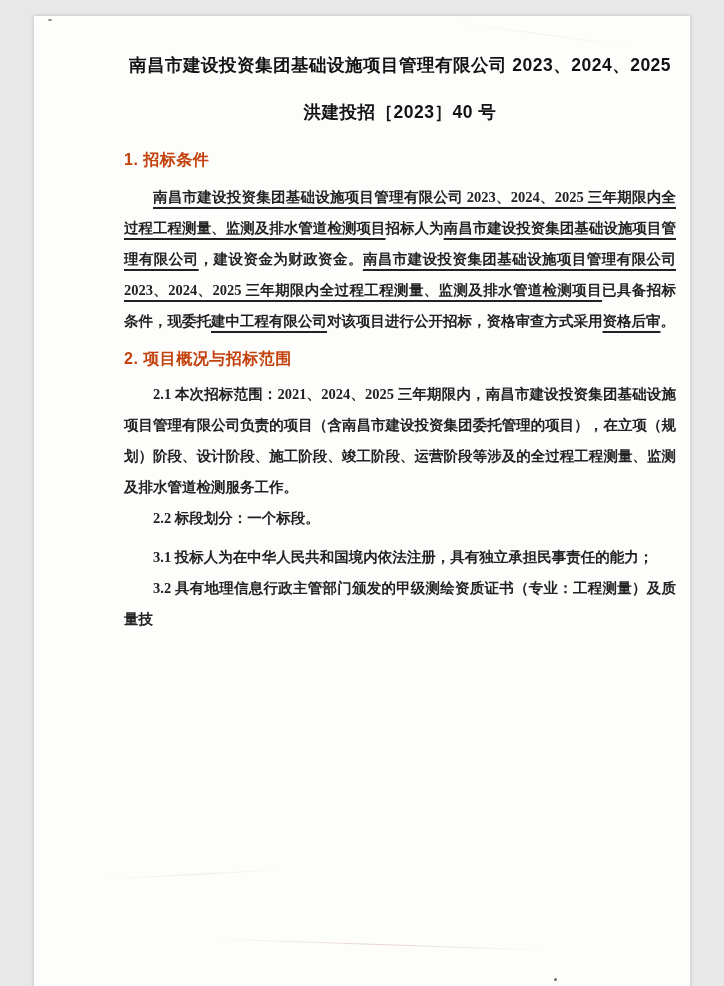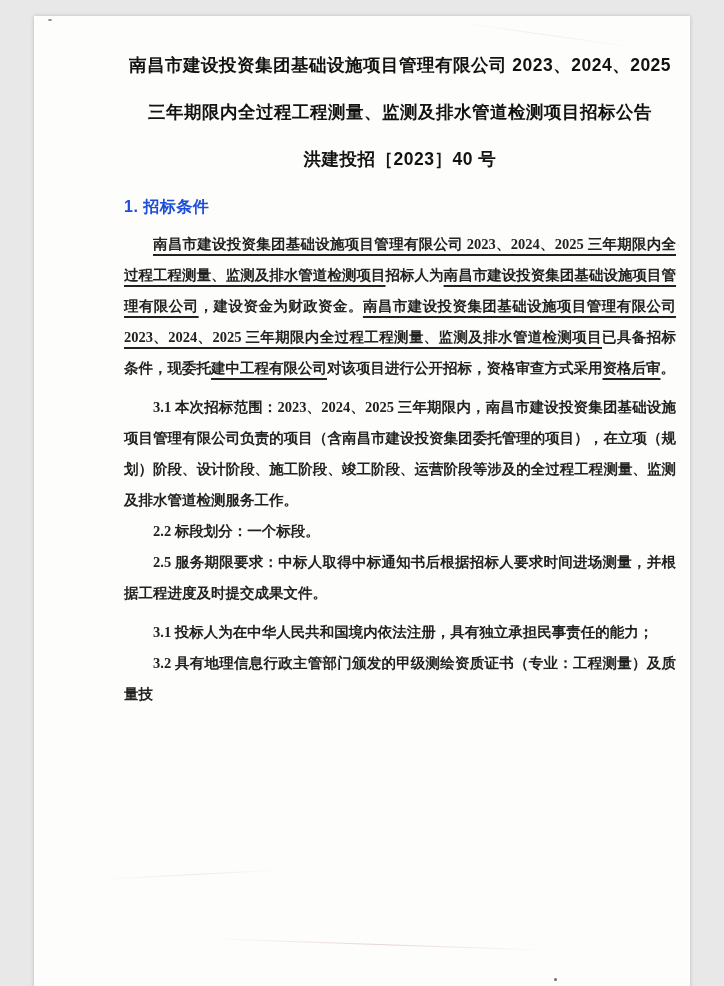--- a/index.html
+++ b/index.html
@@ -14,21 +14,21 @@
   }
   .content{position:absolute;left:90px;top:26px;width:552px;}
   .doc-title{
     font-family:"Liberation Sans",sans-serif;
     font-weight:700;font-size:17.5px;line-height:47px;
     text-align:center;color:#121212;letter-spacing:.5px;
   }
   .sec-heading{
     font-family:"Liberation Sans",sans-serif;
     font-weight:700;font-size:16px;line-height:24px;
-    margin:10px 0 0 0;color:#1d4ed8;letter-spacing:.5px;
+    margin:10px 0 0 0;color:#c2410c;letter-spacing:.5px;
   }
   .sec-heading.first{margin-top:12px;}
   p.body{
     margin:0;font-size:14.5px;line-height:31px;
     text-align:justify;text-indent:2em;
     font-weight:600;color:#222;
   }
   p.body.gap-top{margin-top:10px;}
   p.body.gap-top-sm{margin-top:8px;}
   .u{text-decoration:underline;text-decoration-thickness:1.5px;text-underline-offset:5px;}
@@ -44,30 +44,29 @@
 </style>
 </head>
 <body>
 
 <div class="page">
 
   <div class="content">
 
     <div class="doc-title">
       <div>南昌市建设投资集团基础设施项目管理有限公司 2023、2024、2025</div>
-      <div>三年期限内全过程工程测量、监测及排水管道检测项目招标公告</div>
       <div>洪建投招［2023］40 号</div>
     </div>
 
     <div class="sec-heading first">1. 招标条件</div>
     <p class="body gap-top"><span class="u">南昌市建设投资集团基础设施项目管理有限公司 2023、2024、2025 三年期限内全过程工程测量、监测及排水管道检测项目</span><span>招标人为</span><span class="u">南昌市建设投资集团基础设施项目管理有限公司</span><span>，建设资金为财政资金。</span><span class="u">南昌市建设投资集团基础设施项目管理有限公司 2023、2024、2025 三年期限内全过程工程测量、监测及排水管道检测项目</span><span>已具备招标条件，现委托</span><span class="u">建中工程有限公司</span><span>对该项目进行公开招标，资格审查方式采用</span><span class="u">资格后审</span><span>。</span></p>
 
-    <p class="body gap-top-sm"><span>3.1 本次招标范围：2023、2024、2025 三年期限内，南昌市建设投资集团基础设施项目管理有限公司负责的项目（含南昌市建设投资集团委托管理的项目），在立项（规划）阶段、设计阶段、施工阶段、竣工阶段、运营阶段等涉及的全过程工程测量、监测及排水管道检测服务工作。</span></p>
+    <div class="sec-heading">2. 项目概况与招标范围</div>
+    <p class="body gap-top-sm"><span>2.1 本次招标范围：2021、2024、2025 三年期限内，南昌市建设投资集团基础设施项目管理有限公司负责的项目（含南昌市建设投资集团委托管理的项目），在立项（规划）阶段、设计阶段、施工阶段、竣工阶段、运营阶段等涉及的全过程工程测量、监测及排水管道检测服务工作。</span></p>
     <p class="body"><span>2.2 标段划分：一个标段。</span></p>
-    <p class="body"><span>2.5 服务期限要求：中标人取得中标通知书后根据招标人要求时间进场测量，并根据工程进度及时提交成果文件。</span></p>
 
     <p class="body gap-top-sm"><span>3.1 投标人为在中华人民共和国境内依法注册，具有独立承担民事责任的能力；</span></p>
     <p class="body"><span>3.2 具有地理信息行政主管部门颁发的甲级测绘资质证书（专业：工程测量）及质量技</span></p>
 
   </div>
 
   <svg class="seal" width="200" height="200" viewBox="0 0 200 200" aria-hidden="true">
     <defs>
       <path id="sealArc" d="M 38,100 a 62,62 0 1,1 124,0 a 62,62 0 1,1 -124,0" fill="none"></path>
     </defs>

